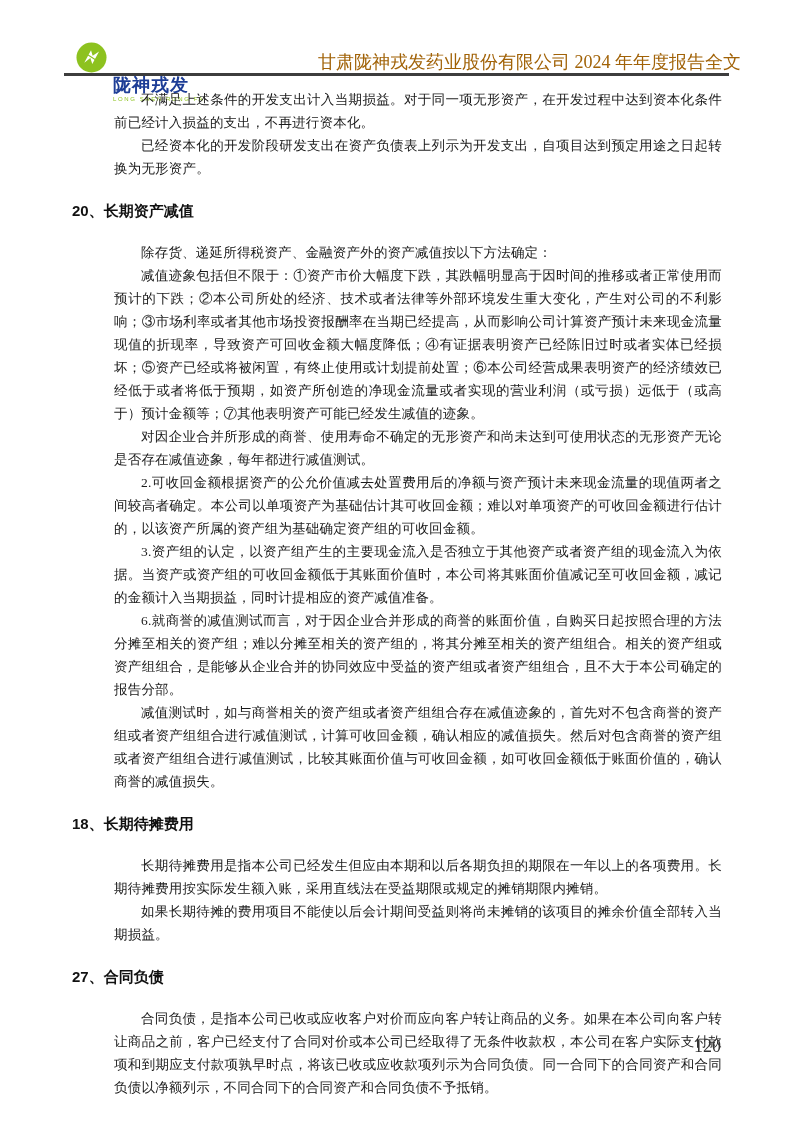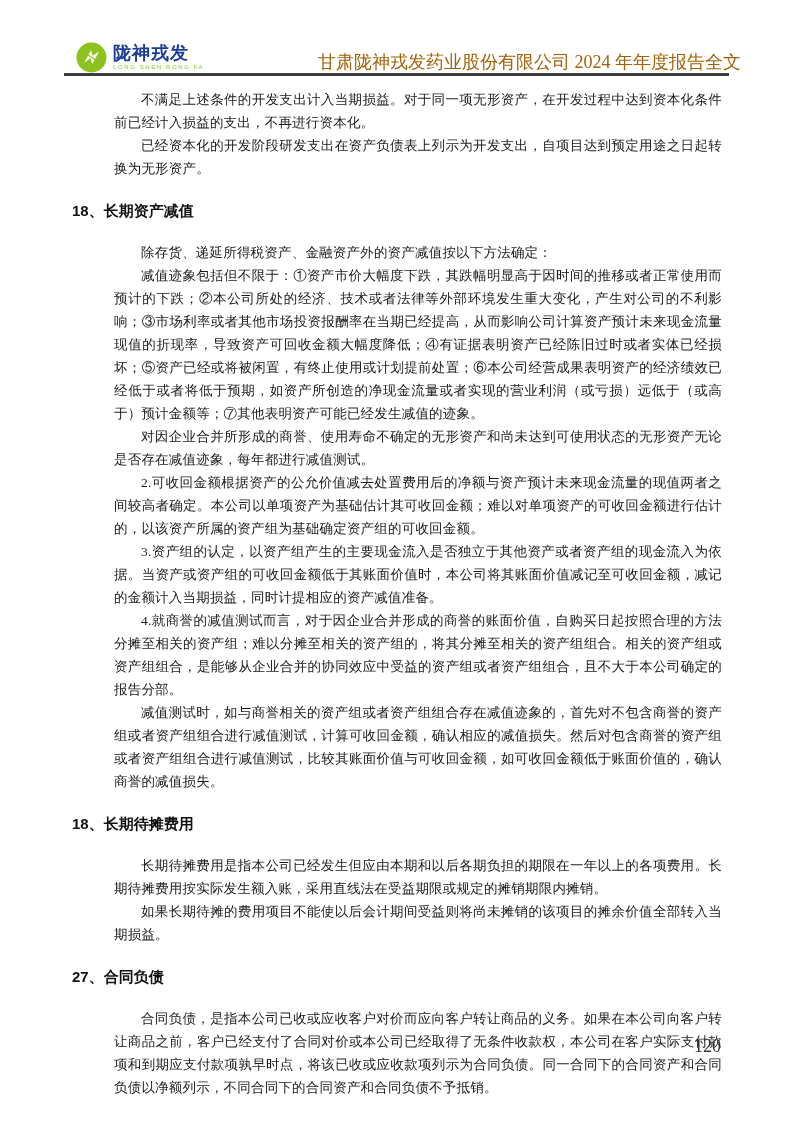--- a/index.html
+++ b/index.html
@@ -13,21 +13,21 @@
   .header { position:absolute; top:0; left:0; width:793px; height:76px; }
   .header-rule {
     position:absolute; left:64px; right:64px; top:73px; height:3px;
     background:#3d3d3d;
   }
   .logo { position:absolute; left:76px; top:42px; display:flex; align-items:flex-start; }
   .logo-circle { width:31px; height:31px; flex:0 0 auto; }
   .logo-texts { margin-left:6px; padding-top:2px; }
   .logo-text-cn {
     font-family:"Liberation Sans","DejaVu Sans",sans-serif;
-    font-size:18px; font-weight:bold; color:#1d3d96; letter-spacing:1px; line-height:19px;
+    font-size:18px; font-weight:bold; color:#1d3d96; letter-spacing:1px; line-height:19px;margin-top:32px;
   }
   .logo-text-en {
     font-family:"Liberation Sans","DejaVu Sans",sans-serif;
     font-size:6px; color:#8dc21f; letter-spacing:1.6px; line-height:8px;
   }
   .header-title {
     position:absolute; right:52px; top:50px;
     font-size:18px; color:#a16207; white-space:nowrap;
   }
   
@@ -65,27 +65,27 @@
       <div class="logo-text-en">LONG SHEN RONG FA</div>
     </span>
   </div>
   <div class="header-title">甘肃陇神戎发药业股份有限公司 2024 年年度报告全文</div>
   <div class="header-rule"></div>
 </div>
 
 <main class="content" id="doc-body">
     <p class="para indent">不满足上述条件的开发支出计入当期损益。对于同一项无形资产，在开发过程中达到资本化条件前已经计入损益的支出，不再进行资本化。</p>
     <p class="para indent">已经资本化的开发阶段研发支出在资产负债表上列示为开发支出，自项目达到预定用途之日起转换为无形资产。</p>
-    <h2 class="section-heading">18、长期资产减值</h2>
+    <h2 class="section-heading">20、长期资产减值</h2>
     <p class="para indent">除存货、递延所得税资产、金融资产外的资产减值按以下方法确定：</p>
     <p class="para indent">减值迹象包括但不限于：①资产市价大幅度下跌，其跌幅明显高于因时间的推移或者正常使用而预计的下跌；②本公司所处的经济、技术或者法律等外部环境发生重大变化，产生对公司的不利影响；③市场利率或者其他市场投资报酬率在当期已经提高，从而影响公司计算资产预计未来现金流量现值的折现率，导致资产可回收金额大幅度降低；④有证据表明资产已经陈旧过时或者实体已经损坏；⑤资产已经或将被闲置，有终止使用或计划提前处置；⑥本公司经营成果表明资产的经济绩效已经低于或者将低于预期，如资产所创造的净现金流量或者实现的营业利润（或亏损）远低于（或高于）预计金额等；⑦其他表明资产可能已经发生减值的迹象。</p>
     <p class="para indent">对因企业合并所形成的商誉、使用寿命不确定的无形资产和尚未达到可使用状态的无形资产无论是否存在减值迹象，每年都进行减值测试。</p>
     <p class="para indent">2.可收回金额根据资产的公允价值减去处置费用后的净额与资产预计未来现金流量的现值两者之间较高者确定。本公司以单项资产为基础估计其可收回金额；难以对单项资产的可收回金额进行估计的，以该资产所属的资产组为基础确定资产组的可收回金额。</p>
     <p class="para indent">3.资产组的认定，以资产组产生的主要现金流入是否独立于其他资产或者资产组的现金流入为依据。当资产或资产组的可收回金额低于其账面价值时，本公司将其账面价值减记至可收回金额，减记的金额计入当期损益，同时计提相应的资产减值准备。</p>
-    <p class="para indent">4.就商誉的减值测试而言，对于因企业合并形成的商誉的账面价值，自购买日起按照合理的方法分摊至相关的资产组；难以分摊至相关的资产组的，将其分摊至相关的资产组组合。相关的资产组或资产组组合，是能够从企业合并的协同效应中受益的资产组或者资产组组合，且不大于本公司确定的报告分部。</p>
+    <p class="para indent">6.就商誉的减值测试而言，对于因企业合并形成的商誉的账面价值，自购买日起按照合理的方法分摊至相关的资产组；难以分摊至相关的资产组的，将其分摊至相关的资产组组合。相关的资产组或资产组组合，是能够从企业合并的协同效应中受益的资产组或者资产组组合，且不大于本公司确定的报告分部。</p>
     <p class="para indent">减值测试时，如与商誉相关的资产组或者资产组组合存在减值迹象的，首先对不包含商誉的资产组或者资产组组合进行减值测试，计算可收回金额，确认相应的减值损失。然后对包含商誉的资产组或者资产组组合进行减值测试，比较其账面价值与可收回金额，如可收回金额低于账面价值的，确认商誉的减值损失。</p>
     <h2 class="section-heading">18、长期待摊费用</h2>
     <p class="para indent">长期待摊费用是指本公司已经发生但应由本期和以后各期负担的期限在一年以上的各项费用。长期待摊费用按实际发生额入账，采用直线法在受益期限或规定的摊销期限内摊销。</p>
     <p class="para indent">如果长期待摊的费用项目不能使以后会计期间受益则将尚未摊销的该项目的摊余价值全部转入当期损益。</p>
     <h2 class="section-heading">27、合同负债</h2>
     <p class="para indent">合同负债，是指本公司已收或应收客户对价而应向客户转让商品的义务。如果在本公司向客户转让商品之前，客户已经支付了合同对价或本公司已经取得了无条件收款权，本公司在客户实际支付款项和到期应支付款项孰早时点，将该已收或应收款项列示为合同负债。同一合同下的合同资产和合同负债以净额列示，不同合同下的合同资产和合同负债不予抵销。</p>
   </main>
 
 <div class="page-number">120</div>
 

